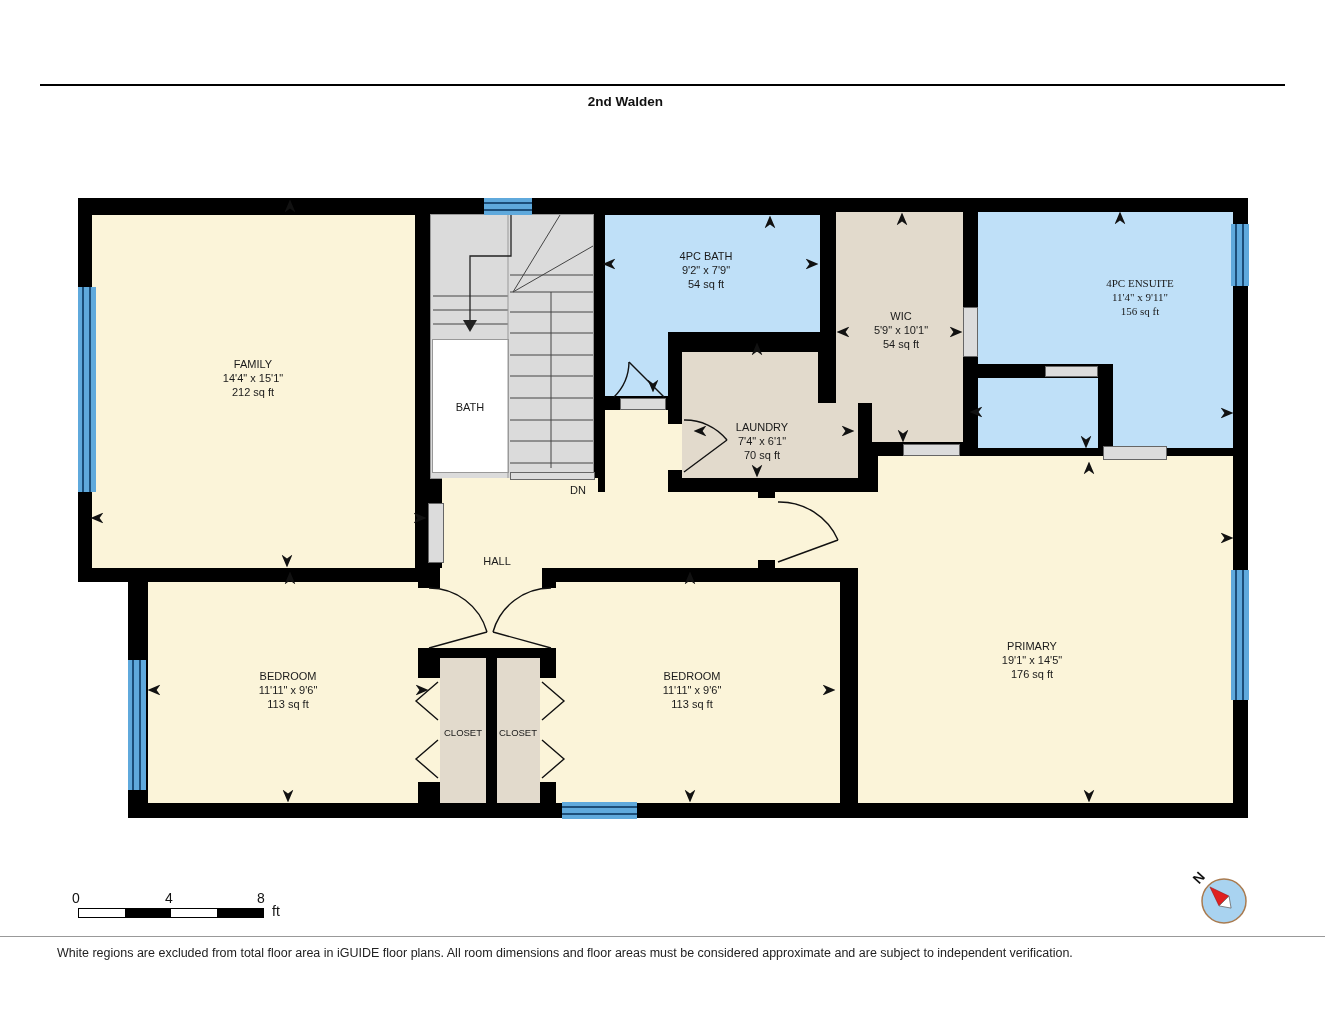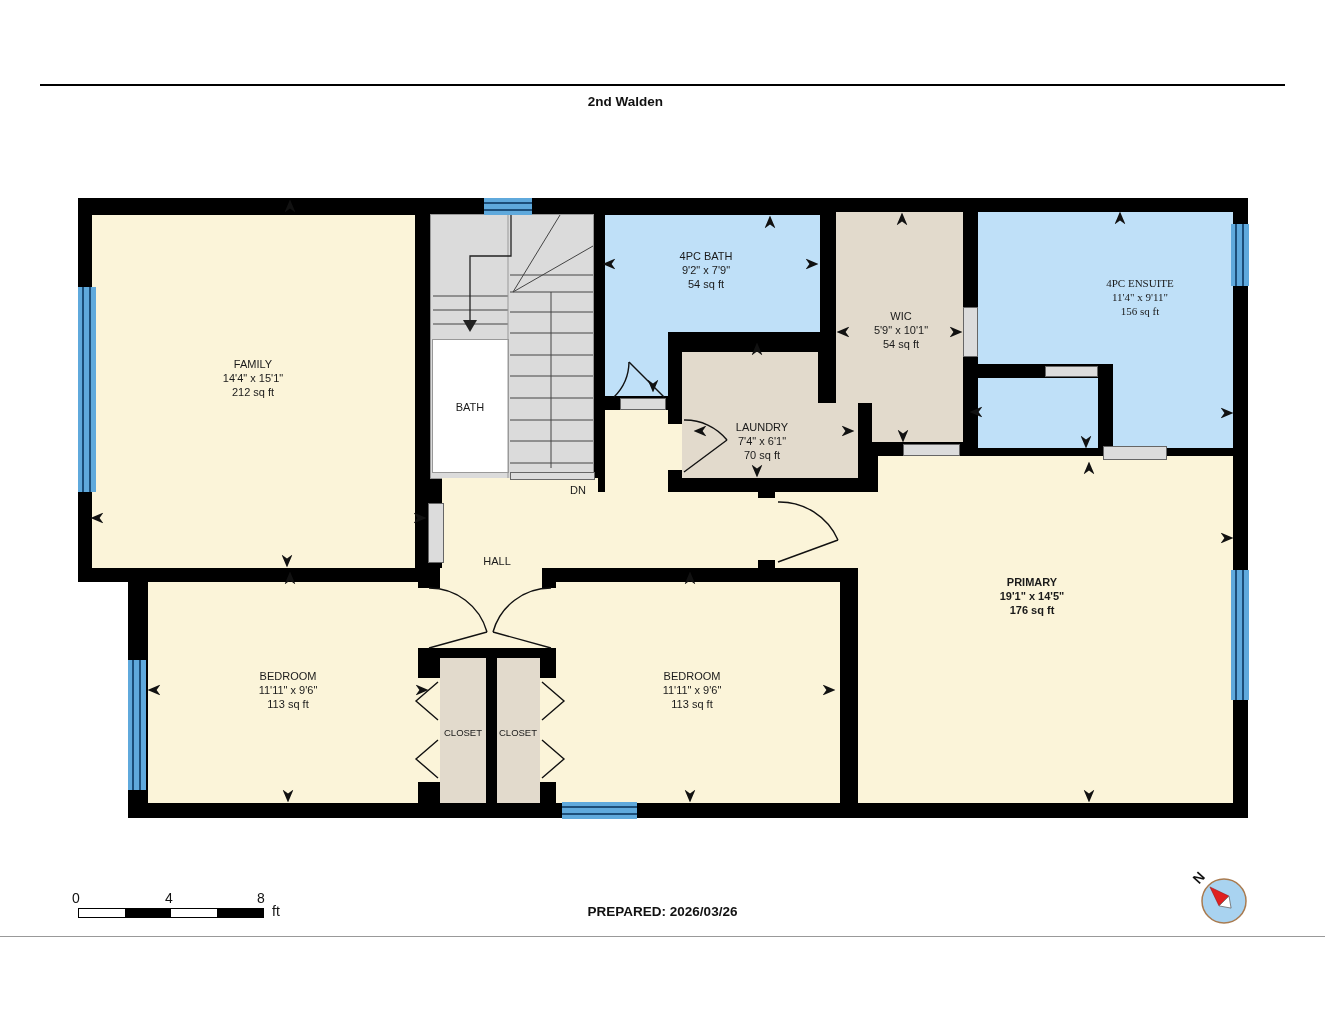--- a/index.html
+++ b/index.html
@@ -174,21 +174,21 @@
     <span>4PC ENSUITE</span><br>
     <span>11'4" x 9'11"</span><br>
     <span>156 sq ft</span>
   </div>
   <div class="rlabel" style="left:762px;top:441px;">
     <span>LAUNDRY</span><br>
     <span>7'4" x 6'1"</span><br>
     <span>70 sq ft</span>
   </div>
   <div class="rlabel" style="left:497px;top:561px;">HALL</div>
-  <div class="rlabel" style="left:1032px;top:596px;font-weight:bold;">
+  <div class="rlabel" style="left:1032px;top:660px;">
     <span>PRIMARY</span><br>
     <span>19'1" x 14'5"</span><br>
     <span>176 sq ft</span>
   </div>
   <div class="rlabel" style="left:288px;top:690px;">
     <span>BEDROOM</span><br>
     <span>11'11" x 9'6"</span><br>
     <span>113 sq ft</span>
   </div>
   <div class="rlabel" style="left:692px;top:690px;">
@@ -202,23 +202,23 @@
   <div class="abs" id="scale-zero">0</div>
   <div class="abs" id="scale-four">4</div>
   <div class="abs" id="scale-eight">8</div>
   <div class="abs" id="scale-bar">
     <div class="seg w"></div>
     <div class="seg b"></div>
     <div class="seg w"></div>
     <div class="seg b"></div>
   </div>
   <div class="abs" id="scale-unit">ft</div>
-  <div class="abs" id="prepared">PREPARED: 2026/03/26</div>
 
   <div class="abs" id="footer-rule"></div>
+  <div class="abs" id="footer-text">White regions are excluded from total floor area in iGUIDE floor plans. All room dimensions and floor areas must be considered approximate and are subject to independent verification.</div>
 
 <div class="dim-arrow" style="left: 290px; top: 206px; transform: translate(-50%, -50%) rotate(-90deg);"></div>
     <div class="dim-arrow" style="left: 97px; top: 518px; transform: translate(-50%, -50%) rotate(180deg);"></div>
     <div class="dim-arrow" style="left: 420px; top: 518px; transform: translate(-50%, -50%) rotate(0deg);"></div>
     <div class="dim-arrow" style="left: 287px; top: 561px; transform: translate(-50%, -50%) rotate(90deg);"></div>
     <div class="dim-arrow" style="left: 770px; top: 222px; transform: translate(-50%, -50%) rotate(-90deg);"></div>
     <div class="dim-arrow" style="left: 609px; top: 264px; transform: translate(-50%, -50%) rotate(180deg);"></div>
     <div class="dim-arrow" style="left: 812px; top: 264px; transform: translate(-50%, -50%) rotate(0deg);"></div>
     <div class="dim-arrow" style="left: 653px; top: 386px; transform: translate(-50%, -50%) rotate(90deg);"></div>
     <div class="dim-arrow" style="left: 902px; top: 219px; transform: translate(-50%, -50%) rotate(-90deg);"></div>

